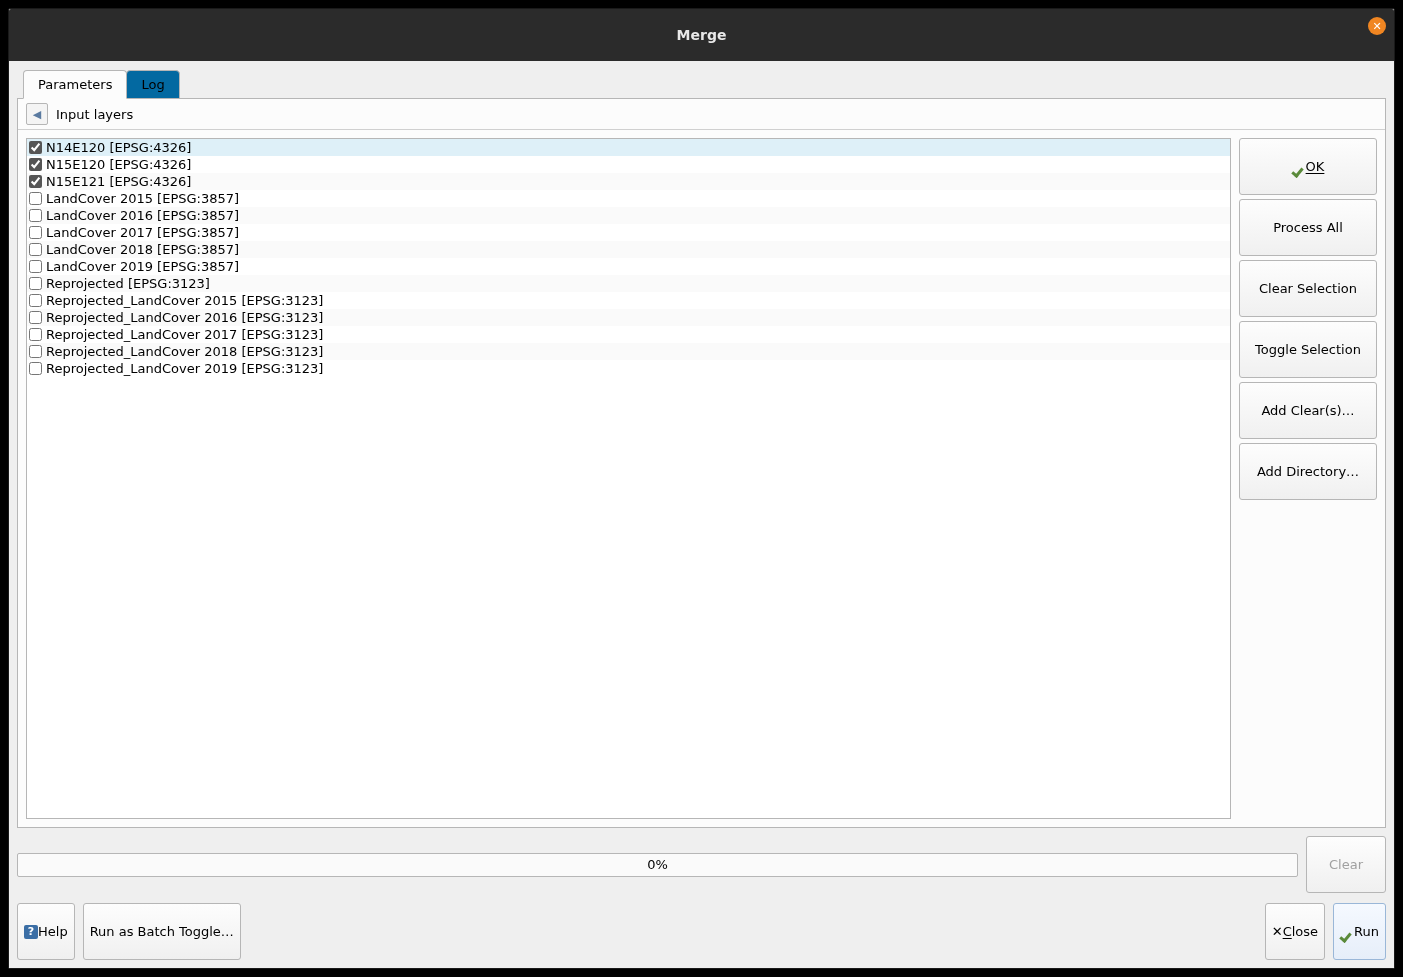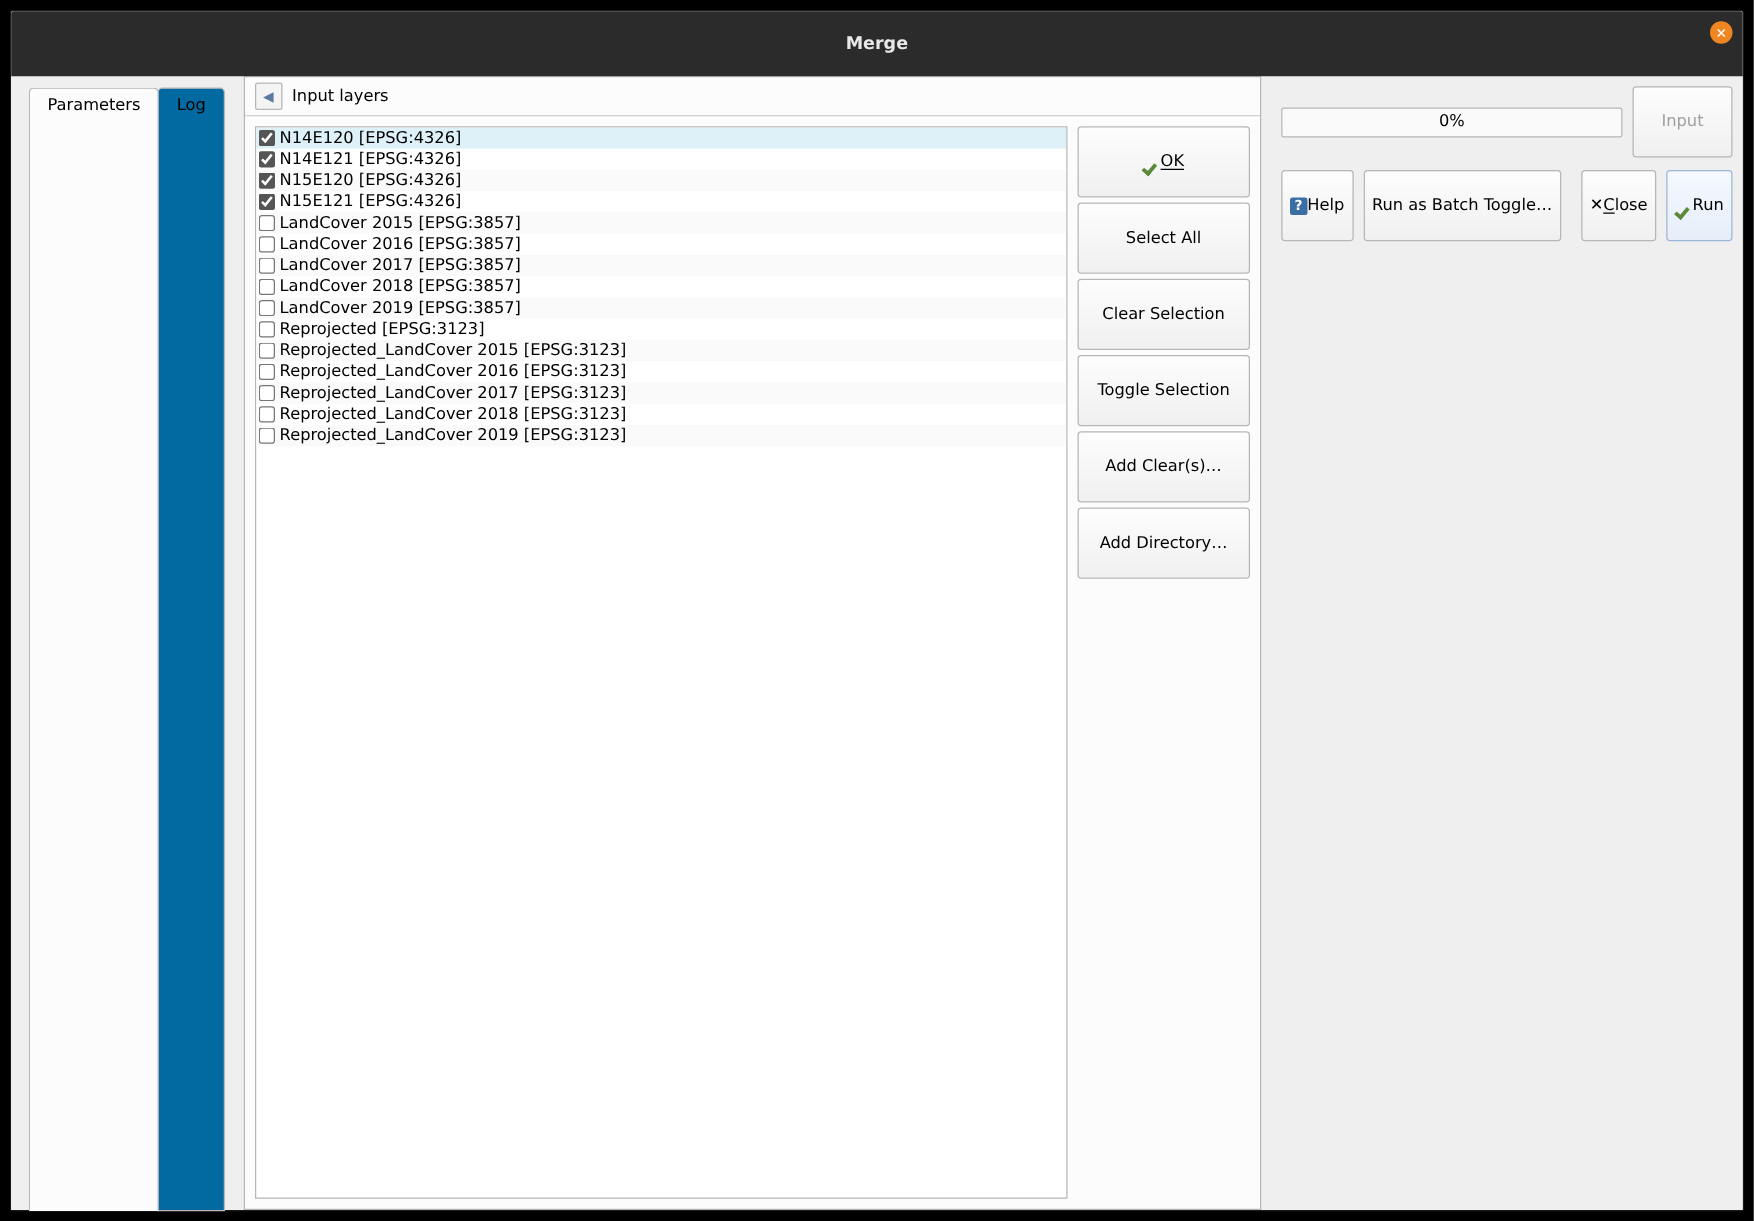--- a/index.html
+++ b/index.html
@@ -47,21 +47,21 @@
     align-items: center;
     justify-content: center;
     color: #fff;
     font-size: 11px;
     line-height: 1;
     cursor: pointer;
   }
   .content {
     flex: 1;
     display: flex;
-    flex-direction: row;
+    flex-direction: column;
     padding: 0;
     background: #efefef;
     justify-content: space-between;
   }
   .tabs {
     display: flex;
     padding: 8px 8px 0 14px;
     background: #efefef;
   }
   .tab {
@@ -240,24 +240,20 @@
       </div>
 
       <div class="inner">
         <div class="listwrap" id="layer-list">
             <div class="row selected">
               <input type="checkbox" checked="" style="">
               <span>N14E120 [EPSG:4326]</span>
             </div>
             <div class="row">
               <input type="checkbox" checked="" style="">
-              <span>N14E121 [EPSG:4326]</span>
-            </div>
-            <div class="row">
-              <input type="checkbox" checked="" style="">
               <span>N15E120 [EPSG:4326]</span>
             </div>
             <div class="row">
               <input type="checkbox" checked="" style="">
               <span>N15E121 [EPSG:4326]</span>
             </div>
             <div class="row">
               <input type="checkbox" style="">
               <span>LandCover 2015 [EPSG:3857]</span>
             </div>
@@ -302,21 +298,21 @@
               <span>Reprojected_LandCover 2019 [EPSG:3123]</span>
             </div>
           </div>
 
         <div class="sidebuttons">
           <div class="btn">
             <span class="ok-icon"></span>
             <span class="underline">OK</span>
           </div>
           <div class="btn">
-            <span>Select All</span>
+            <span>Process All</span>
           </div>
           <div class="btn">
             <span>Clear Selection</span>
           </div>
           <div class="btn">
             <span>Toggle Selection</span>
           </div>
           <div class="btn">
             <span>Add Clear(s)…</span>
           </div>
@@ -326,21 +322,21 @@
         </div>
       </div>
     </div>
 
     <div class="bottom">
       <div class="bottomrow">
         <div class="progress">
           <span>0%</span>
         </div>
         <div class="btn disabled" style="width:80px">
-          <span>Input</span>
+          <span>Clear</span>
         </div>
       </div>
       <div class="bottomrow">
         <div class="btn">
           <span class="help-icon">?</span>
           <span>Help</span>
         </div>
         <div class="btn">
           <span>Run as Batch Toggle…</span>
         </div>

